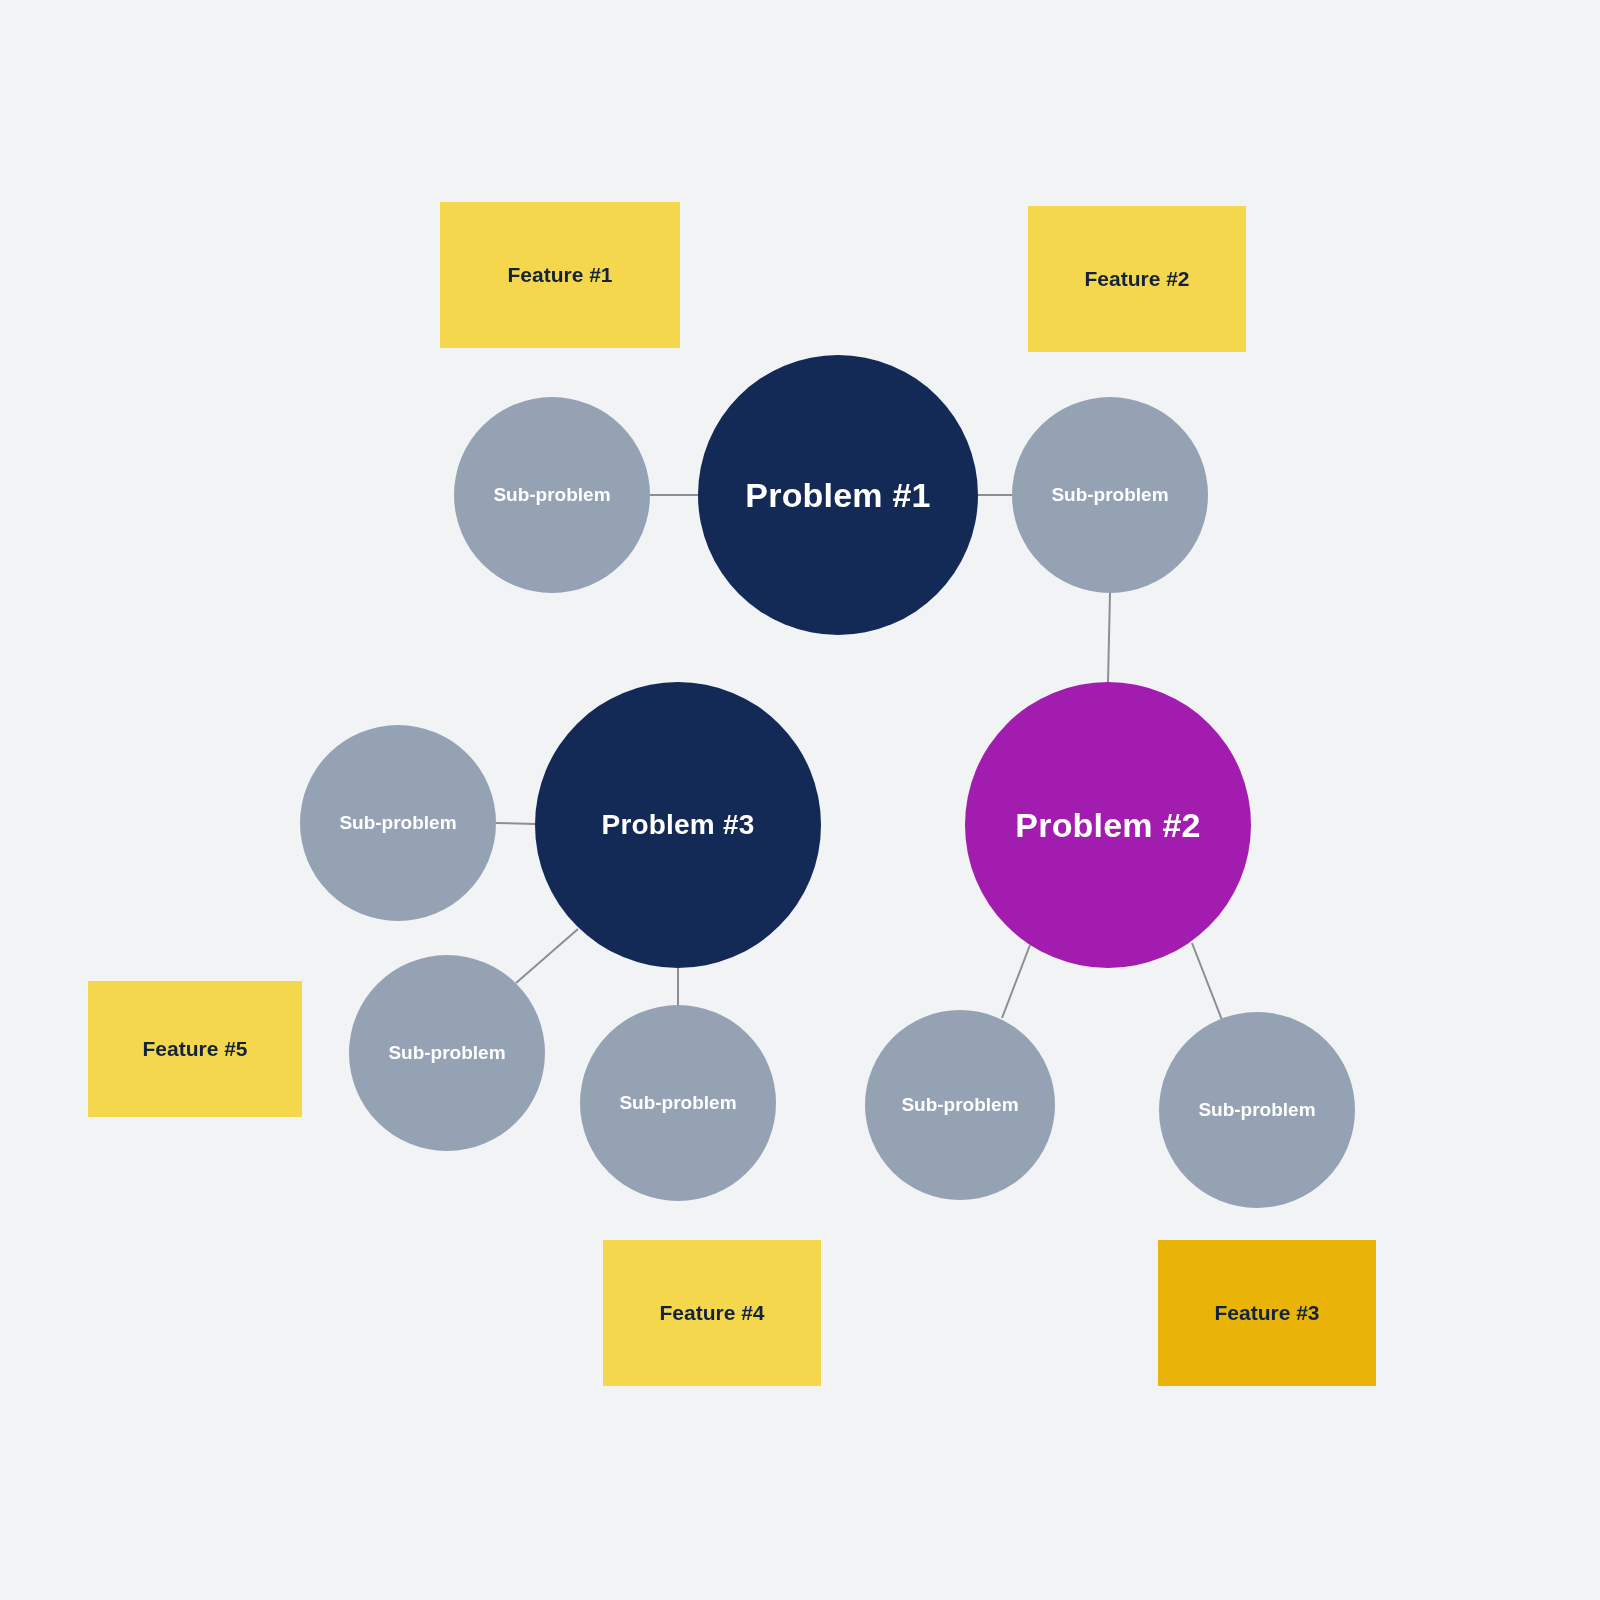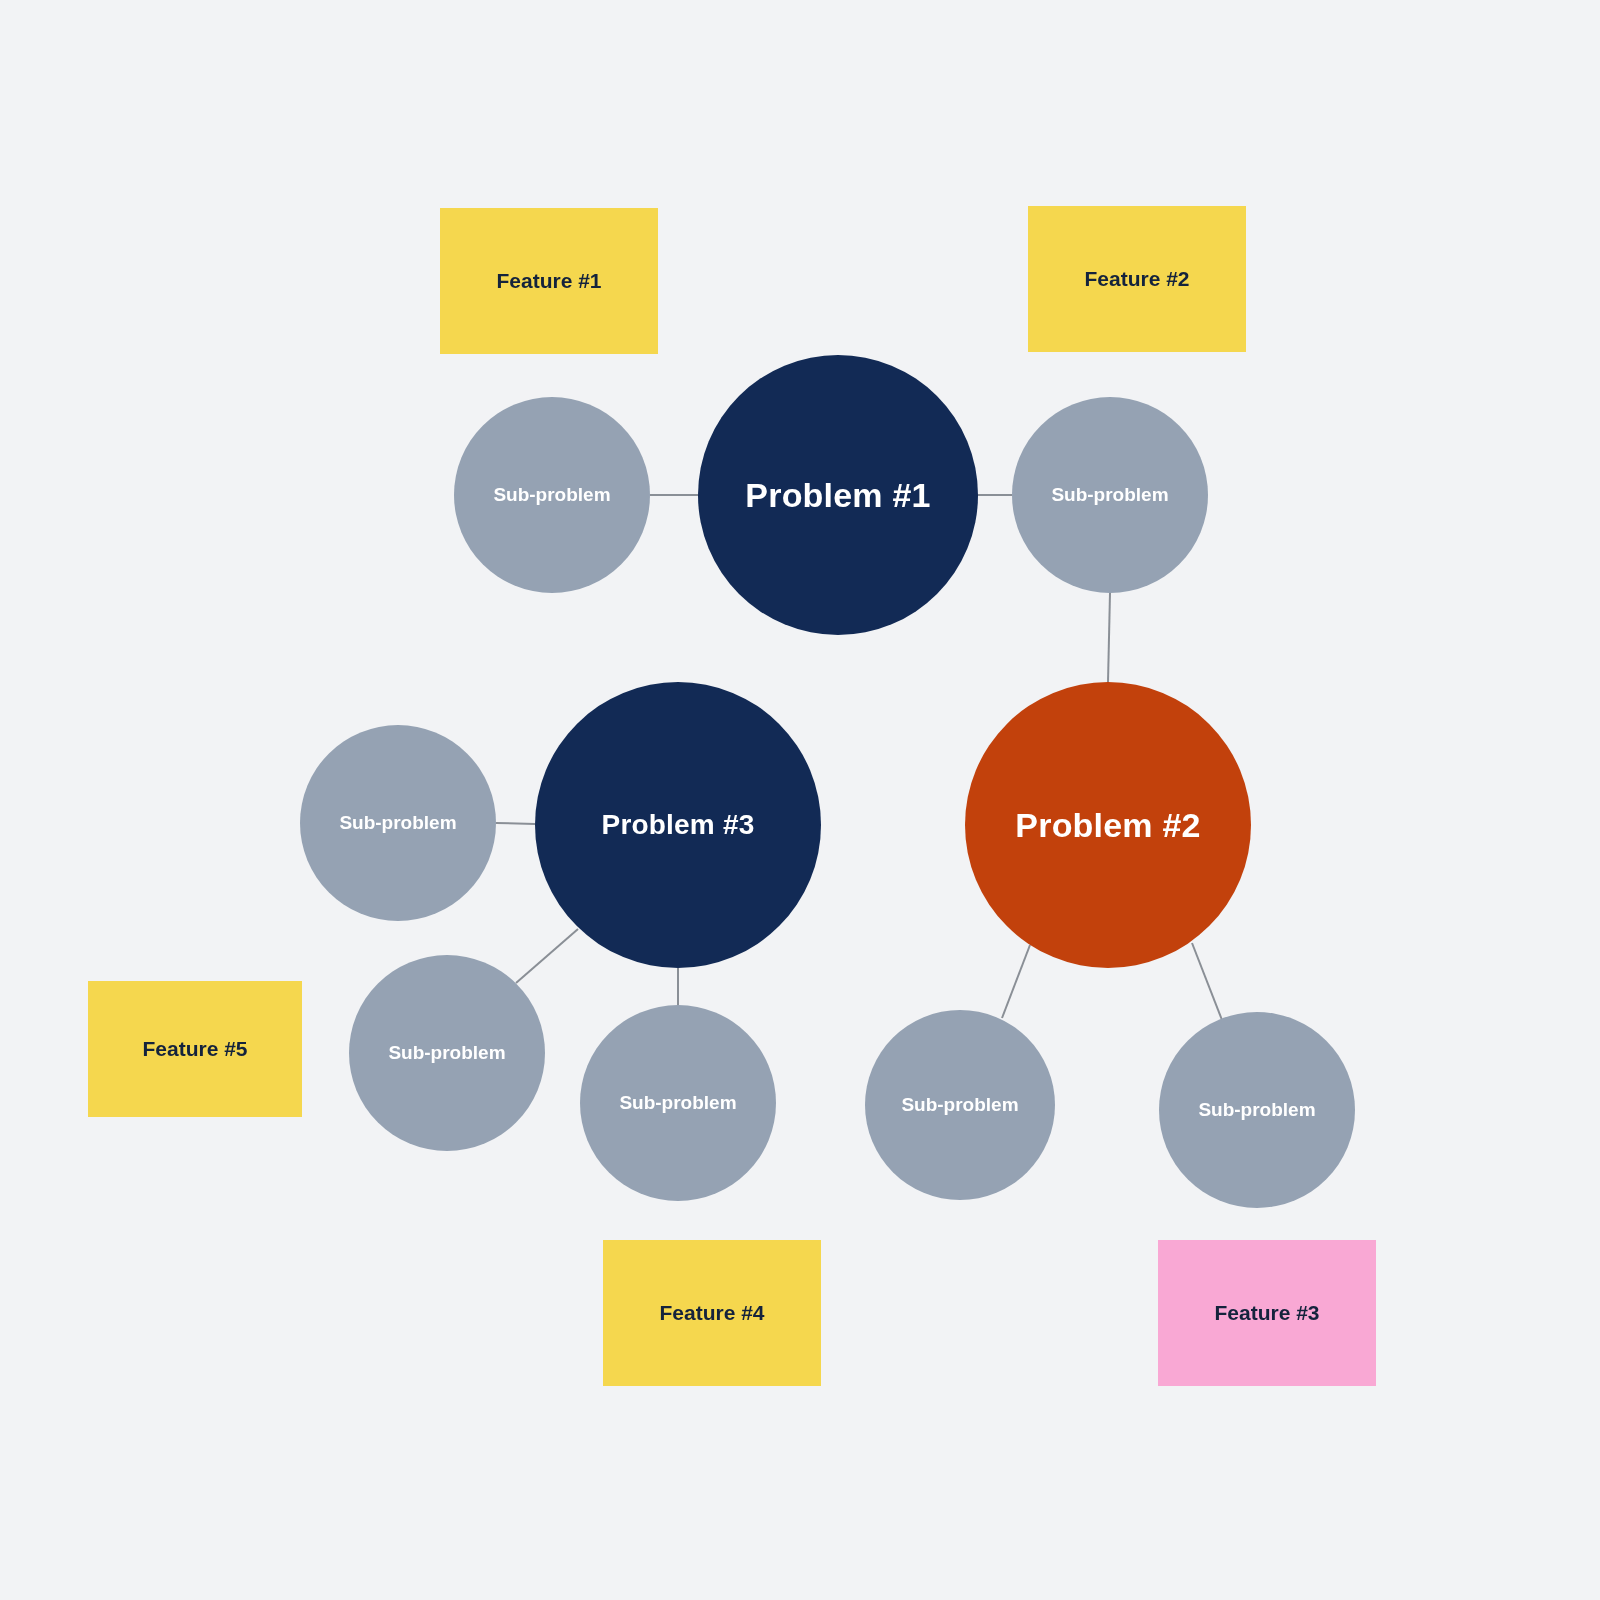--- a/index.html
+++ b/index.html
@@ -89,33 +89,33 @@
       </div>
       <div class="node node-sub" style="left: 865px; top: 1010px; width: 190px; height: 190px; background: rgb(149, 162, 179); color: rgb(255, 255, 255); font-size: 19px;">
         <span>Sub-problem</span>
       </div>
       <div class="node node-sub" style="left: 1159px; top: 1012px; width: 196px; height: 196px; background: rgb(149, 162, 179); color: rgb(255, 255, 255); font-size: 19px;">
         <span>Sub-problem</span>
       </div>
       <div class="node node-problem" style="left: 698px; top: 355px; width: 280px; height: 280px; background: rgb(18, 42, 85); color: rgb(255, 255, 255); font-size: 34px;">
         <span>Problem #1</span>
       </div>
-      <div class="node node-problem" style="left: 965px; top: 682px; width: 286px; height: 286px; background: #c2410c; color: rgb(255, 255, 255); font-size: 34px;">
+      <div class="node node-problem" style="left: 965px; top: 682px; width: 286px; height: 286px; background: #a21caf; color: rgb(255, 255, 255); font-size: 34px;">
         <span>Problem #2</span>
       </div>
       <div class="node node-problem" style="left: 535px; top: 682px; width: 286px; height: 286px; background: rgb(18, 42, 85); color: rgb(255, 255, 255); font-size: 28px;">
         <span>Problem #3</span>
       </div>
-      <div class="feature-box" style="left: 440px; top: 208px; width: 218px; height: 146px; background: rgb(245, 215, 78); color: rgb(20, 35, 60); font-size: 21px;">
+      <div class="feature-box" style="left: 440px; top: 202px; width: 240px; height: 146px; background: rgb(245, 215, 78); color: rgb(20, 35, 60); font-size: 21px;">
         <span>Feature #1</span>
       </div>
       <div class="feature-box" style="left: 1012px; top: 206px; width: 218px; height: 146px; background: rgb(245, 215, 78); color: rgb(20, 35, 60); font-size: 21px; margin-left: 16px;">
         <span>Feature #2</span>
       </div>
-      <div class="feature-box" style="left: 1158px; top: 1240px; width: 218px; height: 146px; background: #f9a8d4; color: rgb(20, 35, 60); font-size: 21px;">
+      <div class="feature-box" style="left: 1158px; top: 1240px; width: 218px; height: 146px; background: #eab308; color: rgb(20, 35, 60); font-size: 21px;">
         <span>Feature #3</span>
       </div>
       <div class="feature-box" style="left: 603px; top: 1240px; width: 218px; height: 146px; background: rgb(245, 215, 78); color: rgb(20, 35, 60); font-size: 21px;">
         <span>Feature #4</span>
       </div>
       <div class="feature-box" style="left: 88px; top: 981px; width: 214px; height: 136px; background: rgb(245, 215, 78); color: rgb(20, 35, 60); font-size: 21px;">
         <span>Feature #5</span>
       </div>
     </div>
 

